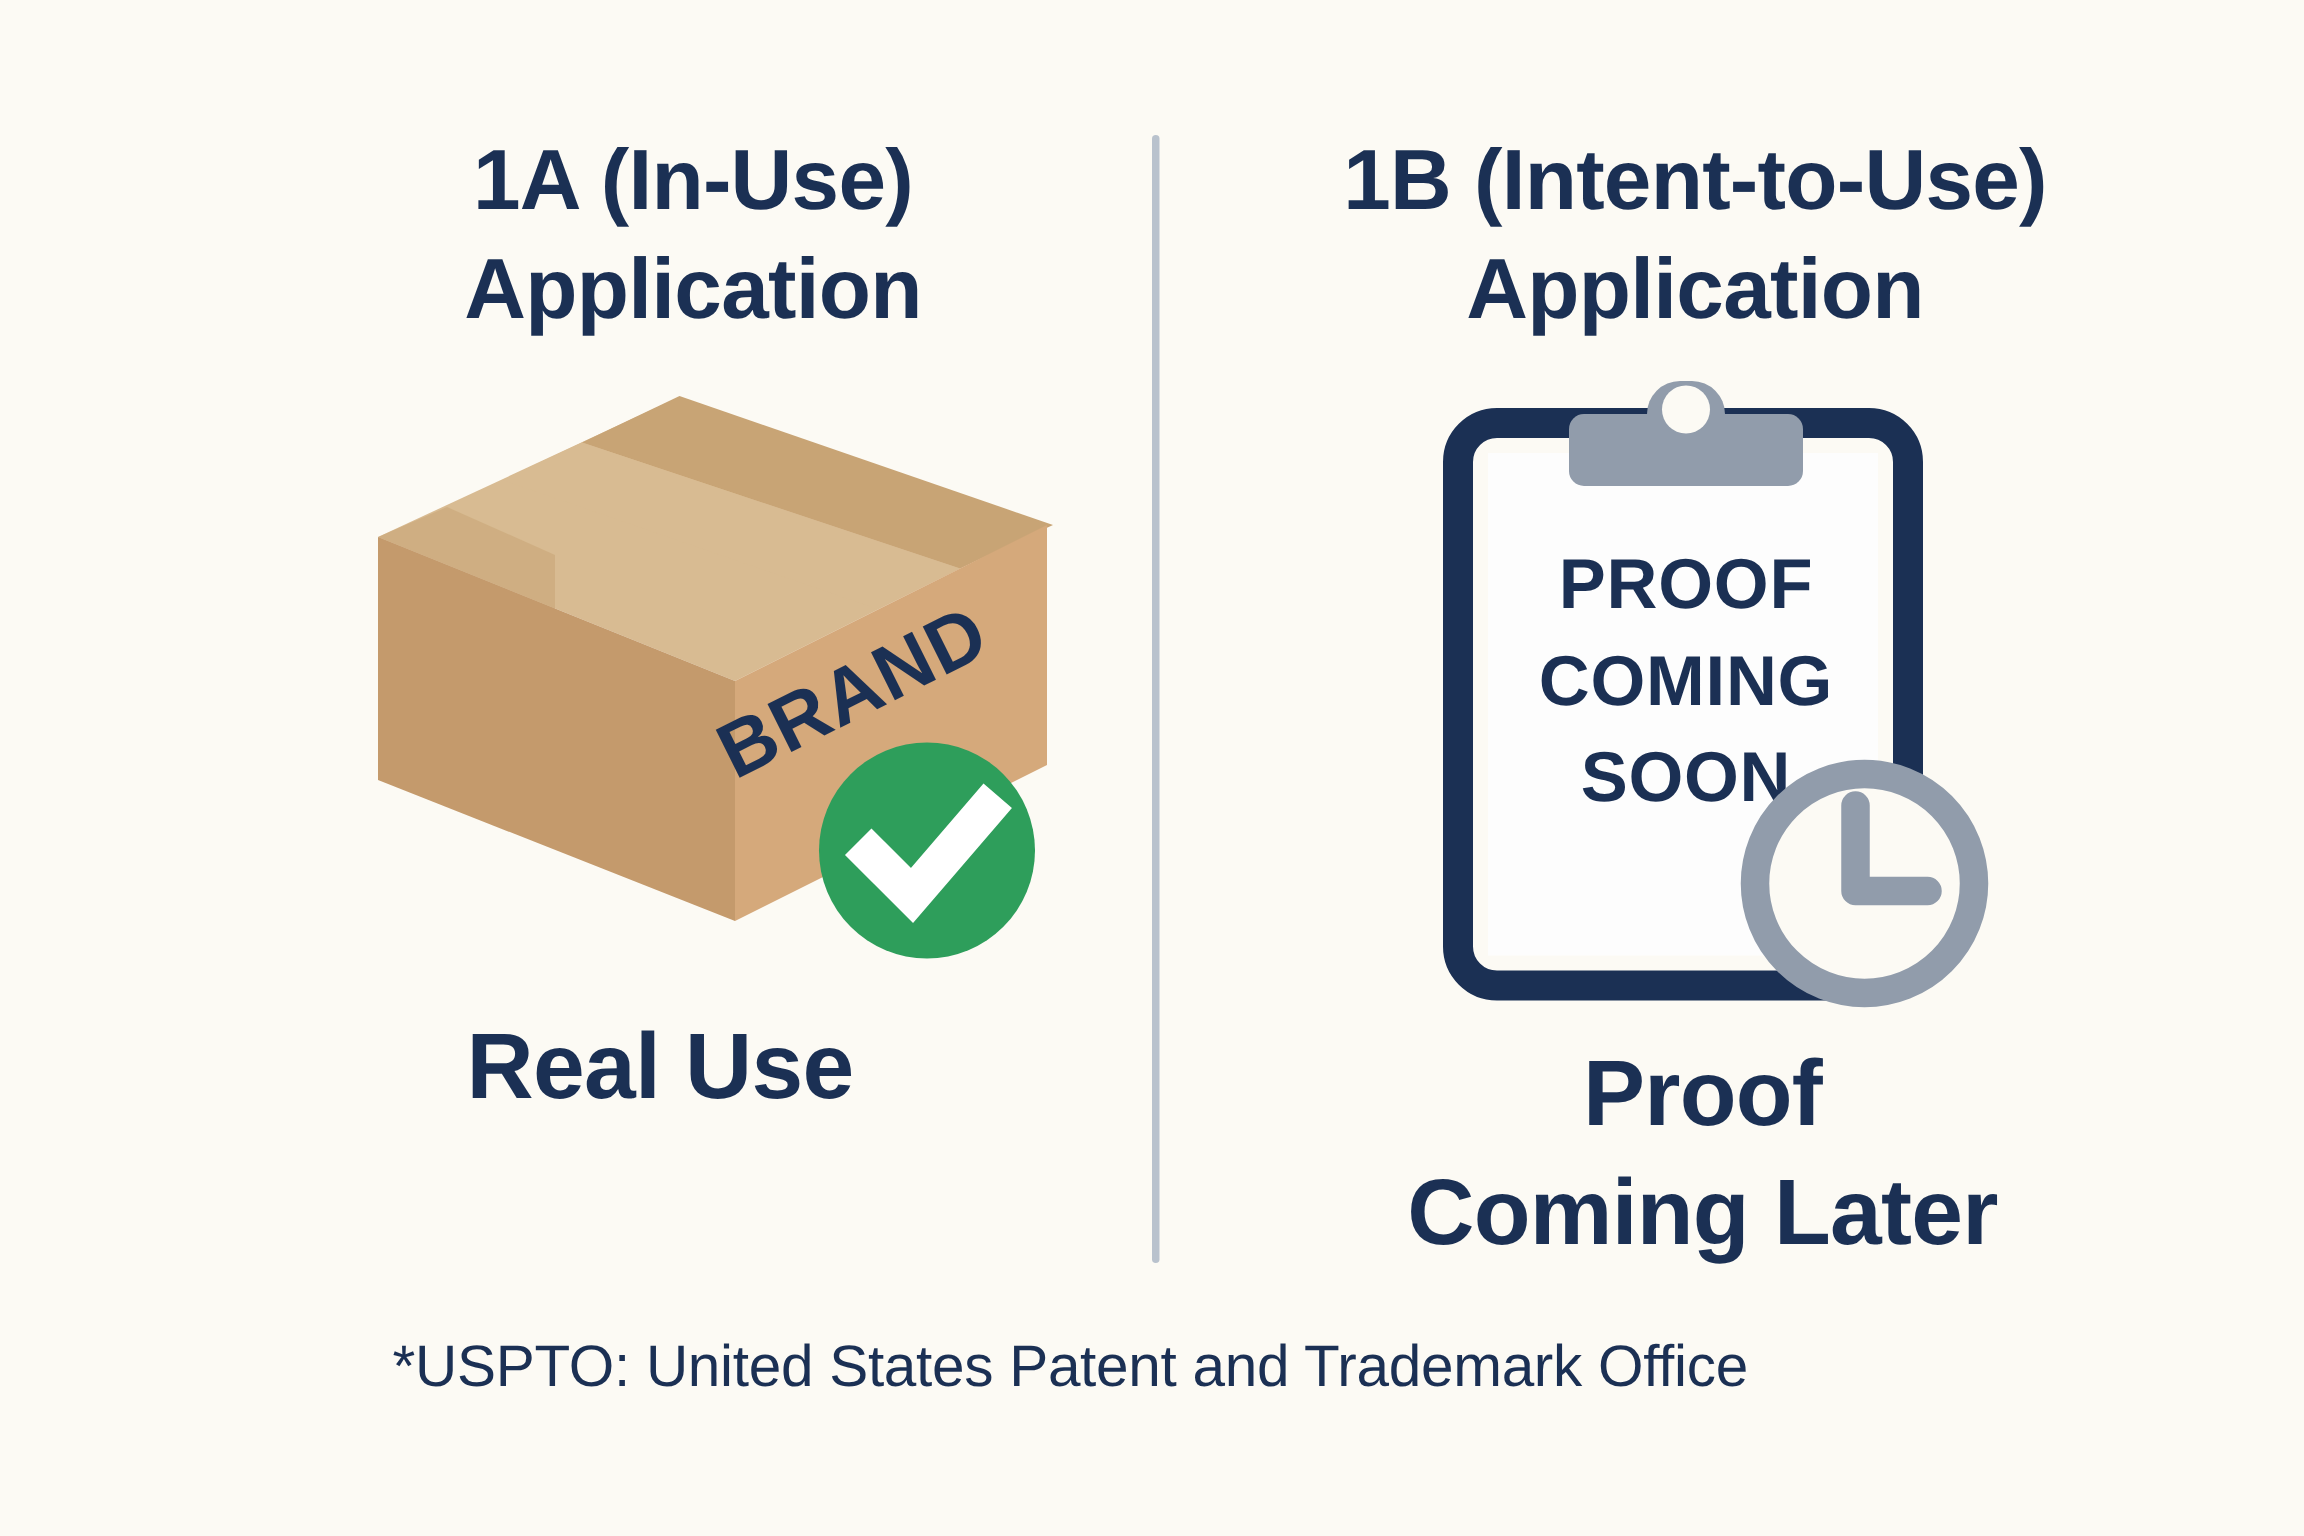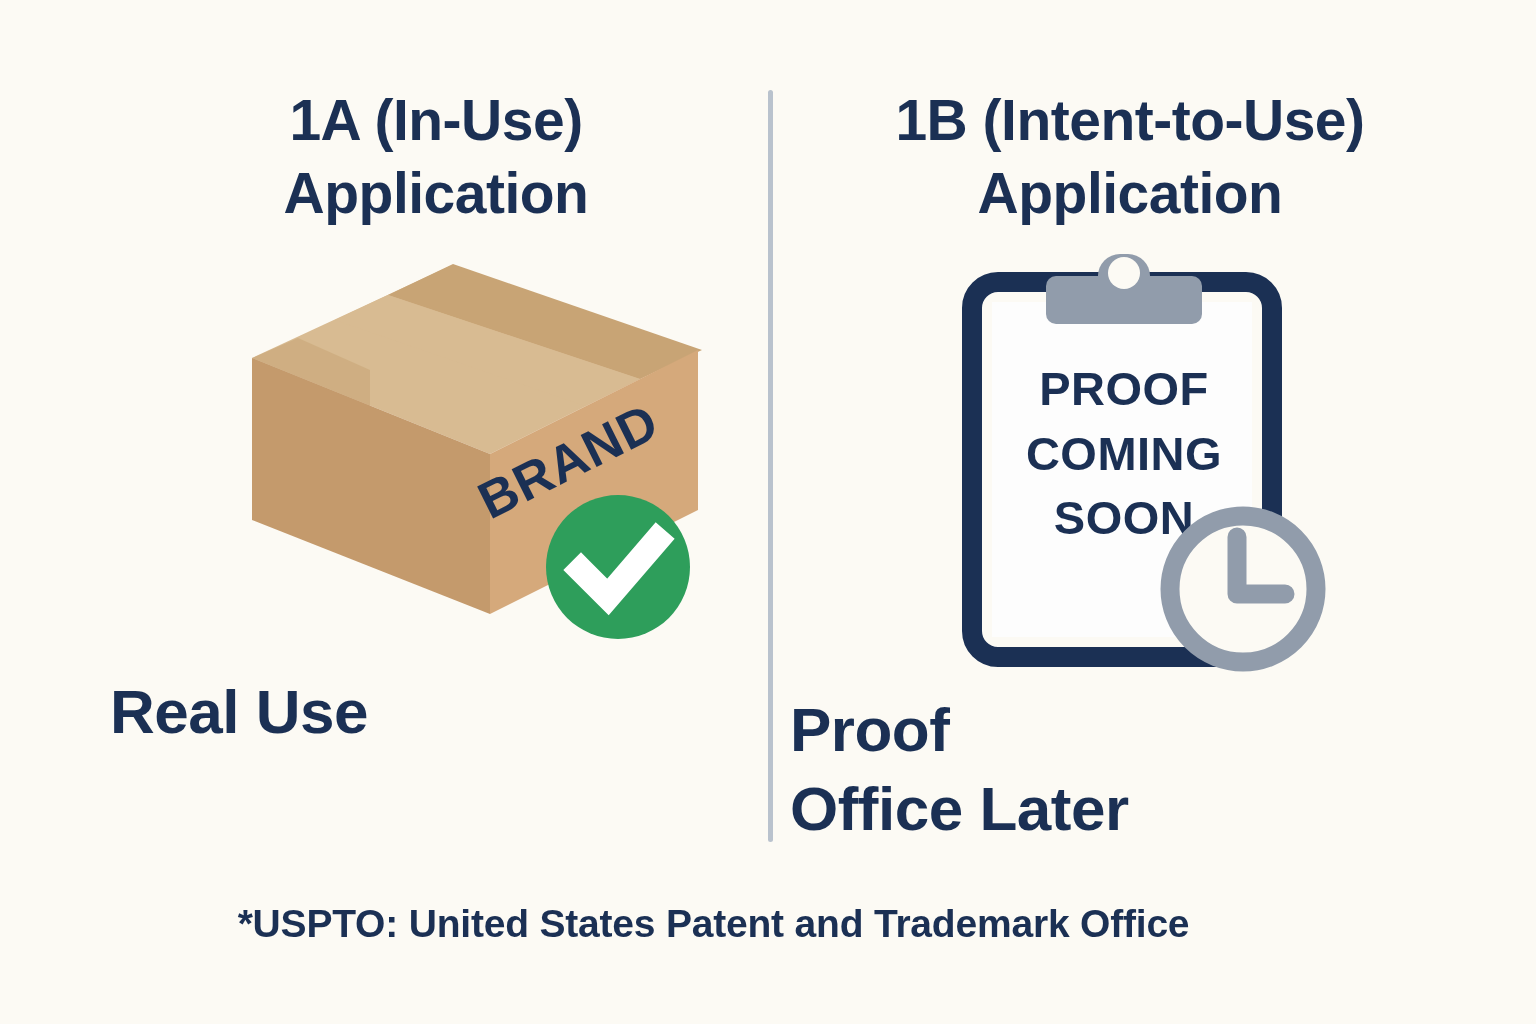--- a/index.html
+++ b/index.html
@@ -25,60 +25,60 @@
   .heading {
     position: absolute;
     text-align: center;
     color: #1b3054;
     font-weight: bold;
     font-size: 57px;
     line-height: 1.28;
     letter-spacing: -0.5px;
     font-family: "Liberation Sans", sans-serif;
   }
-  #heading-left  { left: 116px;  top: 84px; width: 640px; }
+  #heading-left  { left: 142px;  top: 84px; width: 640px; }
   #heading-right { left: 790px;  top: 84px; width: 680px; text-align: center; }
   .heading .line { display: block; white-space: nowrap; }
 
   
   #divider {
     position: absolute;
     left: 768px;
     top: 90px;
     width: 5px;
     height: 752px;
     background: #b9c2cd;
     border-radius: 3px;
   }
 
   
   .caption {
     position: absolute;
+    text-align: center;
     color: #1b3054;
     font-weight: bold;
     font-size: 62px;
     line-height: 1.28;
     letter-spacing: -0.5px;
   }
   #caption-left  { left: 110px; top: 672px; width: 660px; }
   #caption-right { left: 790px; top: 690px; width: 690px; }
   .caption .line { display: block; white-space: nowrap; }
 
   
   #footnote {
     position: absolute;
     left: 0;
     top: 890px;
     width: 1427px;
     text-align: center;
     color: #1b3054;
     font-size: 39px;
-    font-weight: 700;
+    font-weight: 400;
     letter-spacing: -0.2px;
-    margin-top: 12px;
   }
 
   
   .art {
     position: absolute;
   }
   #box-art       { left: 240px;  top: 258px; width: 470px; height: 400px; }
   #clipboard-art { left: 940px;  top: 262px; width: 400px; height: 420px; }
 
   .art svg { display: block; width: 100%; height: 100%; overflow: visible; }
@@ -161,18 +161,18 @@
       </g>
     </svg>
   </div>
 
   <div id="caption-left" class="caption">
     <span class="line">Real Use</span>
   </div>
 
   <div id="caption-right" class="caption">
     <span class="line">Proof</span>
-    <span class="line">Office Later</span>
+    <span class="line">Coming Later</span>
   </div>
 
   <div id="footnote">*USPTO: United States Patent and Trademark Office</div>
 
 </div>
 
 </body></html>

